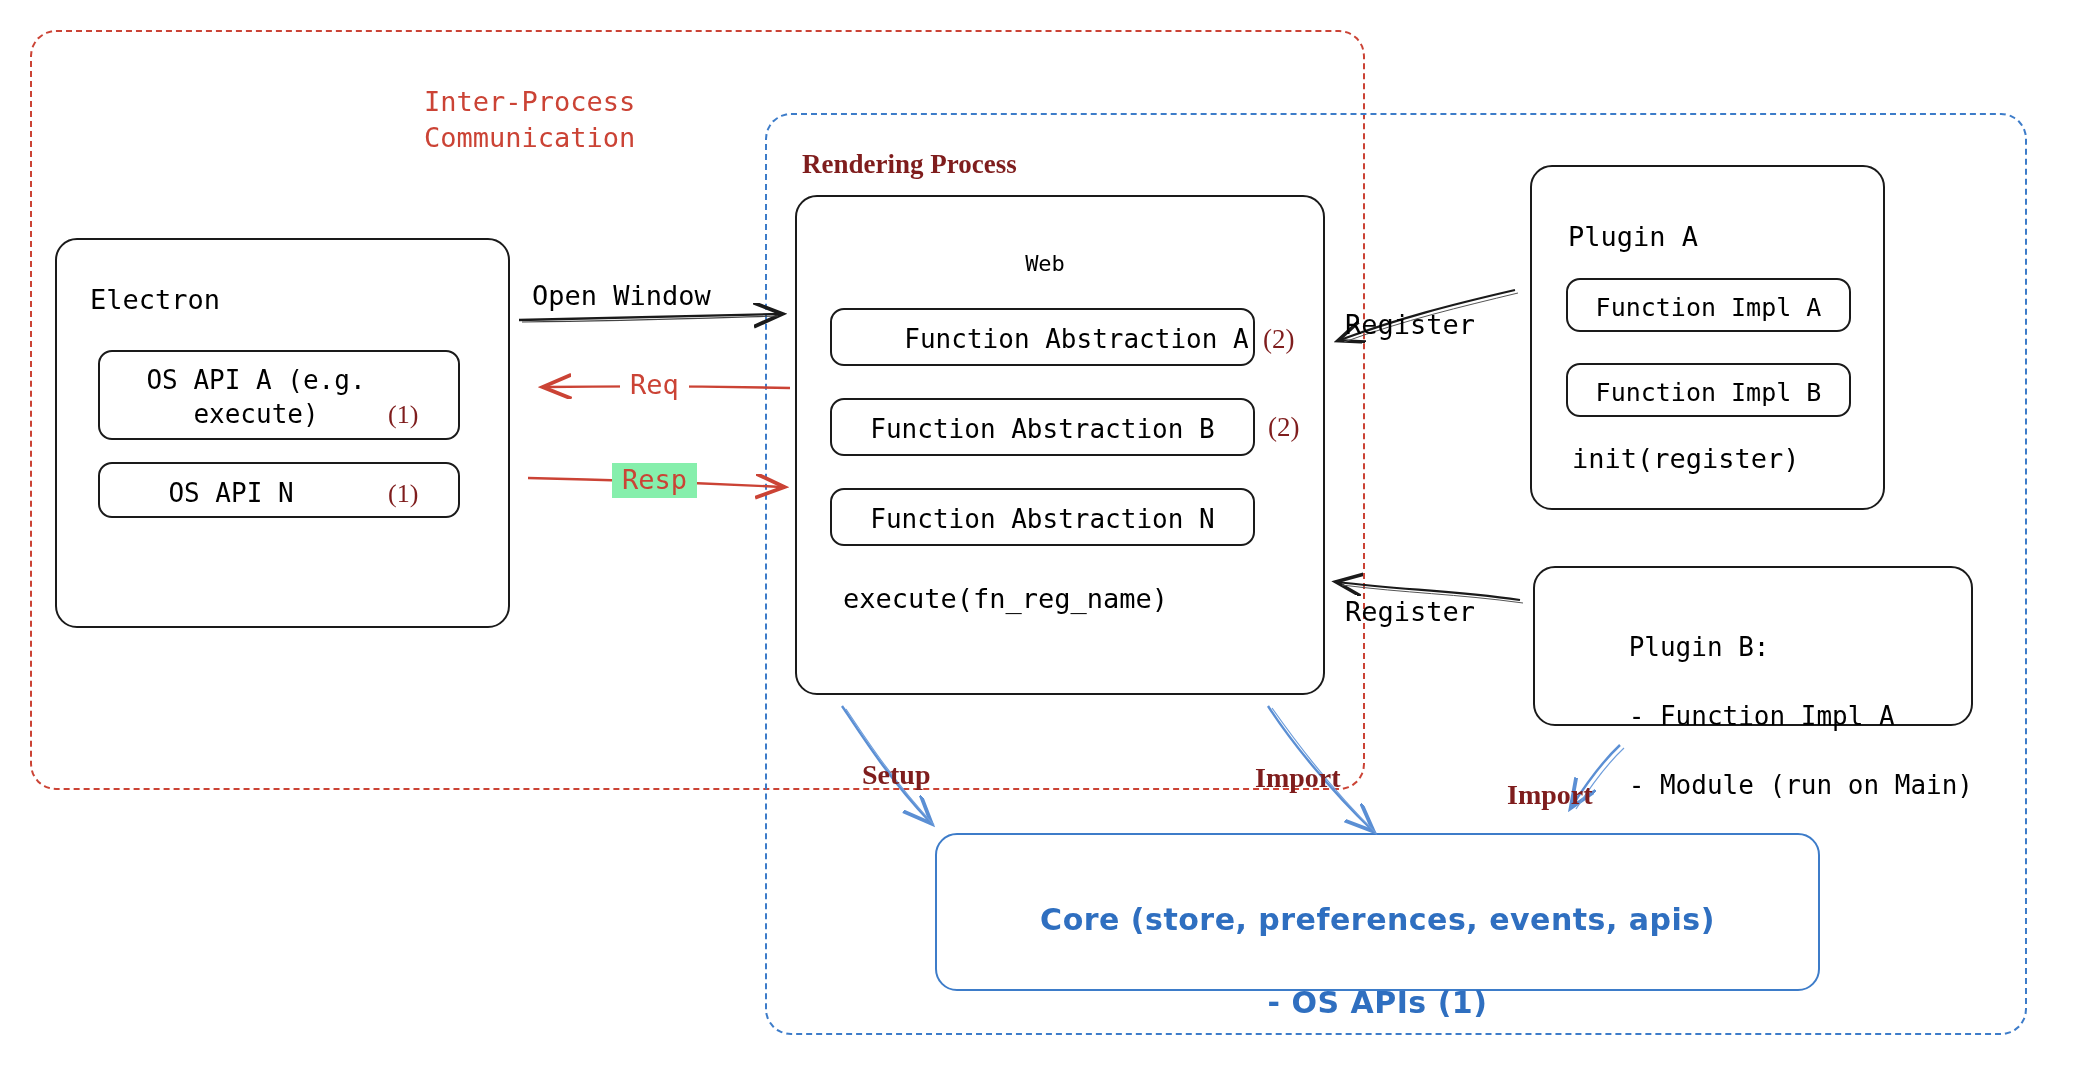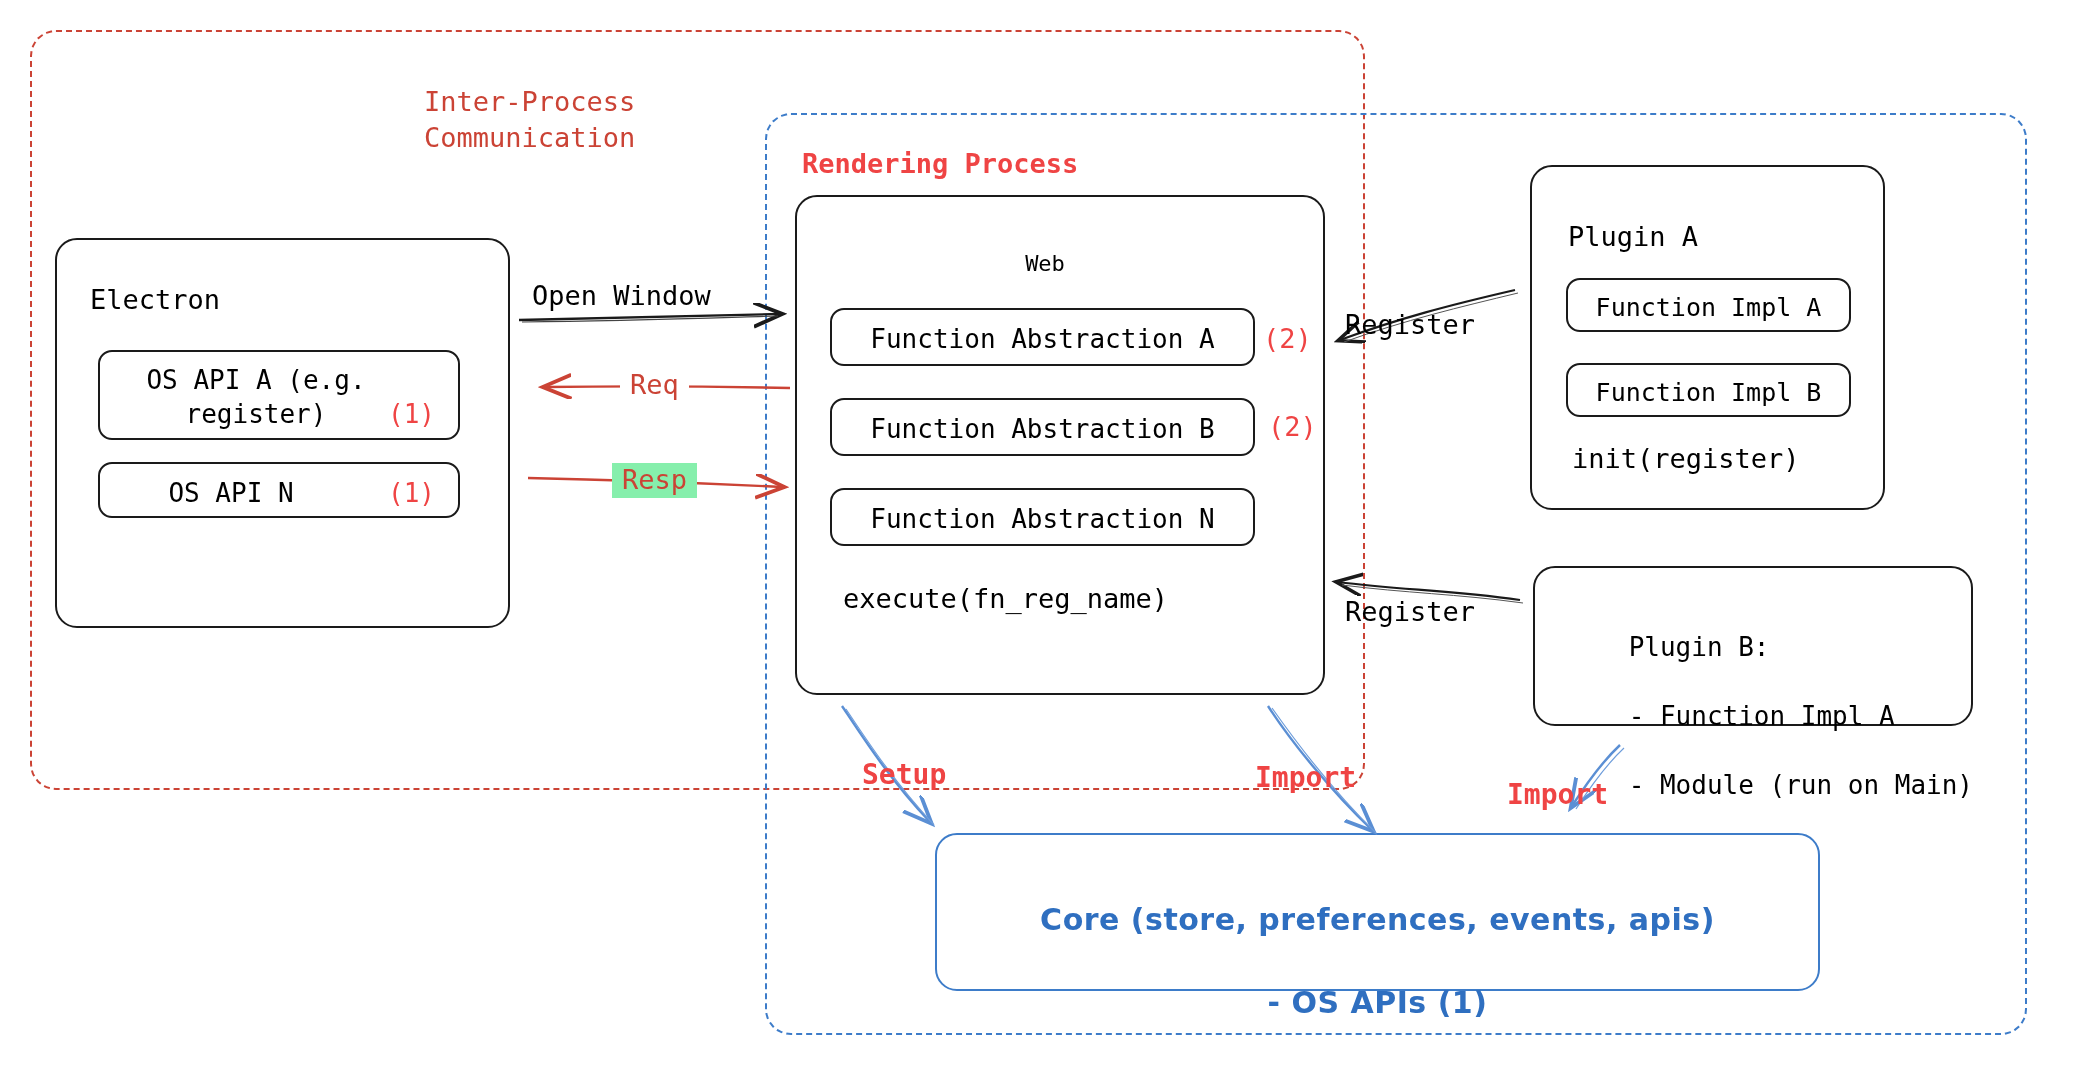--- a/index.html
+++ b/index.html
@@ -34,21 +34,21 @@
     border-width: 2px;
     border-radius: 14px;
   }
   .lbl {
     position: absolute;
     white-space: pre;
     line-height: 1.28;
     color: #000000;
     font-family: "DejaVu Sans Mono", "Liberation Mono", monospace;
   }
-  .blue { color: #ef4444; }
+  .blue { color: #7f1d1d; font-family: Liberation Serif, serif; }
   .red  { color: #cb4335; }
   .dashbox {
     position: absolute;
     box-sizing: border-box;
     border-radius: 26px;
     background: transparent;
   }
   .dash-red  { border: 2.5px dashed #cb4335; }
   .dash-blue { border: 2.5px dashed #3d7cc9; }
   .center { text-align: center; }
@@ -75,32 +75,32 @@
   <div class="lbl red center" style="left: 424px; top: 84px; font-size: 27px; line-height: 1.33; white-space: pre-line;">Inter-Process
 Communication</div>
 
   <div class="lbl blue" style="left:802px; top:147px; font-size:27px; font-weight:700;">Rendering Process</div>
 
   <div class="rbox" style="left:55px; top:238px; width:455px; height:390px;"></div>
   <div class="lbl" style="left:90px; top:283px; font-size:27px;">Electron</div>
 
   <div class="rbox inner" style="left:98px; top:350px; width:362px; height:90px;"></div>
   <div class="lbl center" style="left: 106px; top: 364px; width: 300px; font-size: 26px; line-height: 1.3; white-space: pre-line;">OS API A (e.g.
-register)</div>
+execute)</div>
   <div class="lbl blue" style="left:388px; top:398px; font-size:26px;">(1)</div>
 
   <div class="rbox inner" style="left:98px; top:462px; width:362px; height:56px;"></div>
   <div class="lbl center" style="left:106px; top:477px; width:250px; font-size:26px;">OS API N</div>
   <div class="lbl blue" style="left:388px; top:477px; font-size:26px;">(1)</div>
 
   <div class="rbox" style="left:795px; top:195px; width:530px; height:500px;"></div>
   <div class="lbl center" style="left:795px; top:250px; width:500px; font-size:22px;">Web</div>
 
   <div class="rbox inner" style="left:830px; top:308px; width:425px; height:58px;"></div>
-  <div class="lbl center" style="left:830px; top:323px; width:425px; font-size:26px;">Function Abstraction A</div>
+  <div class="lbl center" style="left:830px; top:323px; width:493px; font-size:26px;">Function Abstraction A</div>
   <div class="lbl blue" style="left:1263px; top:322px; font-size:27px;">(2)</div>
 
   <div class="rbox inner" style="left:830px; top:398px; width:425px; height:58px;"></div>
   <div class="lbl center" style="left:830px; top:413px; width:425px; font-size:26px;">Function Abstraction B</div>
   <div class="lbl blue" style="left:1268px; top:410px; font-size:27px;">(2)</div>
 
   <div class="rbox inner" style="left:830px; top:488px; width:425px; height:58px;"></div>
   <div class="lbl center" style="left:830px; top:503px; width:425px; font-size:26px;">Function Abstraction N</div>
 
   <div class="lbl" style="left:843px; top:582px; font-size:27px;">execute(fn_reg_name)</div>

